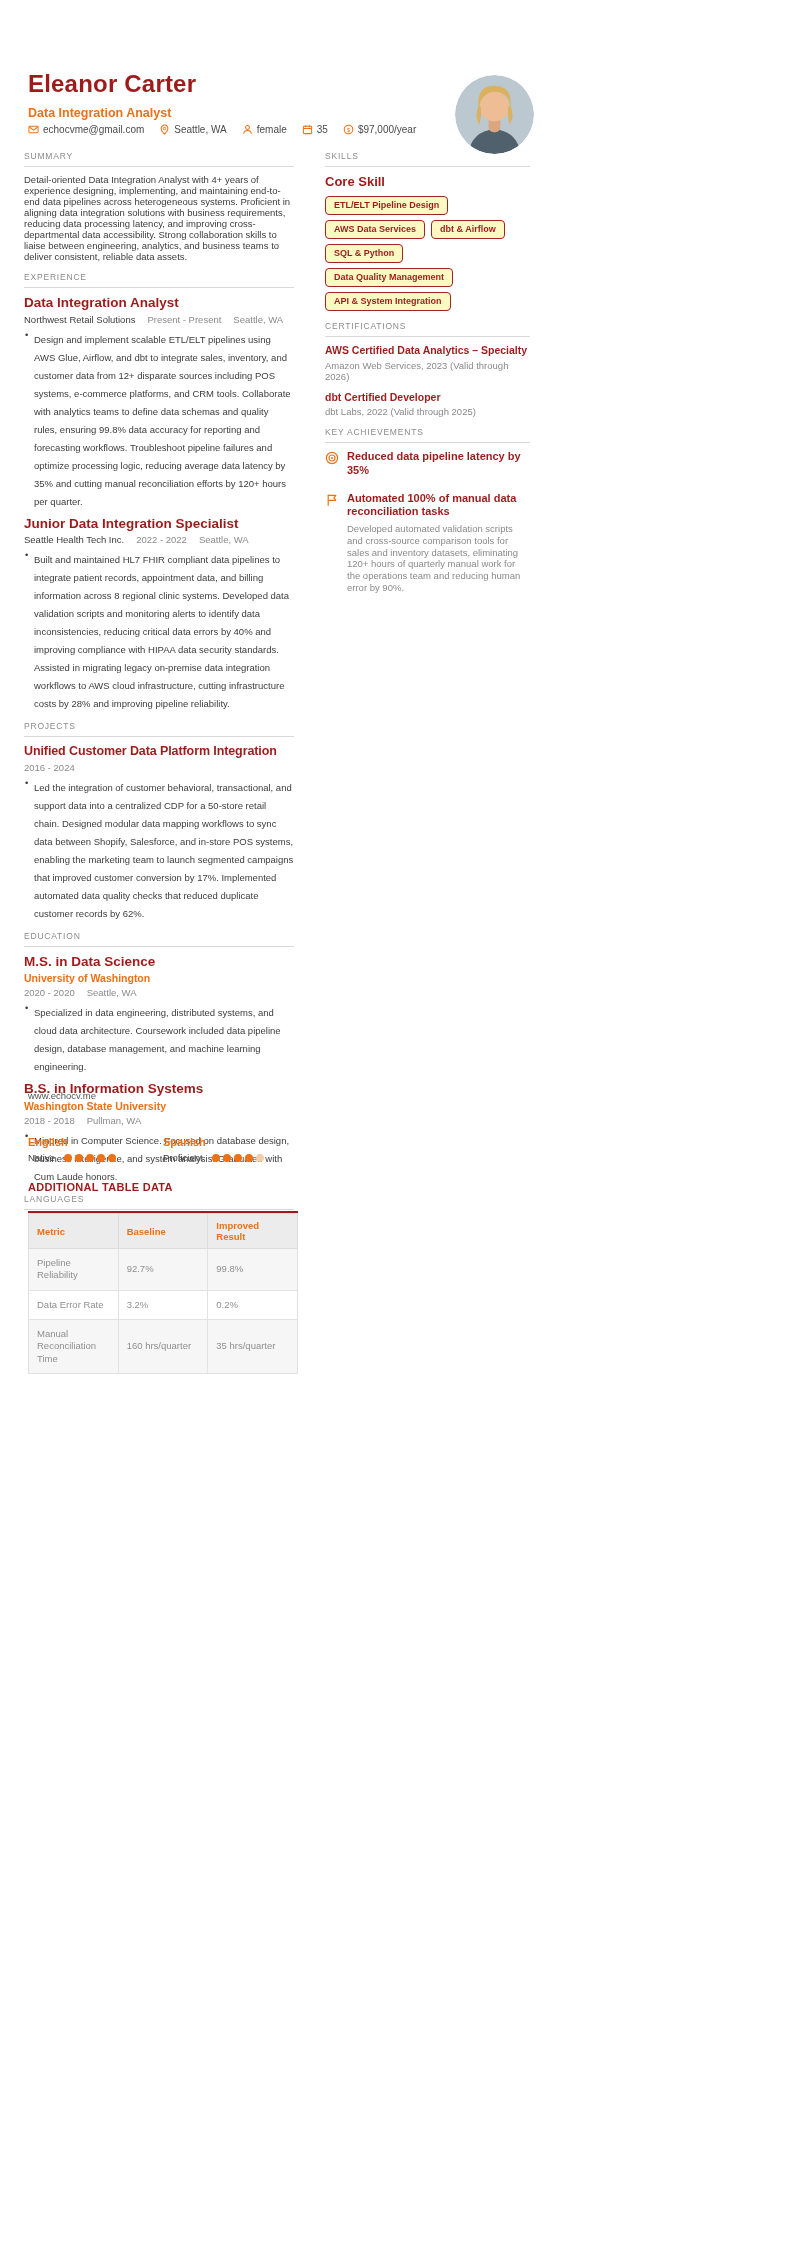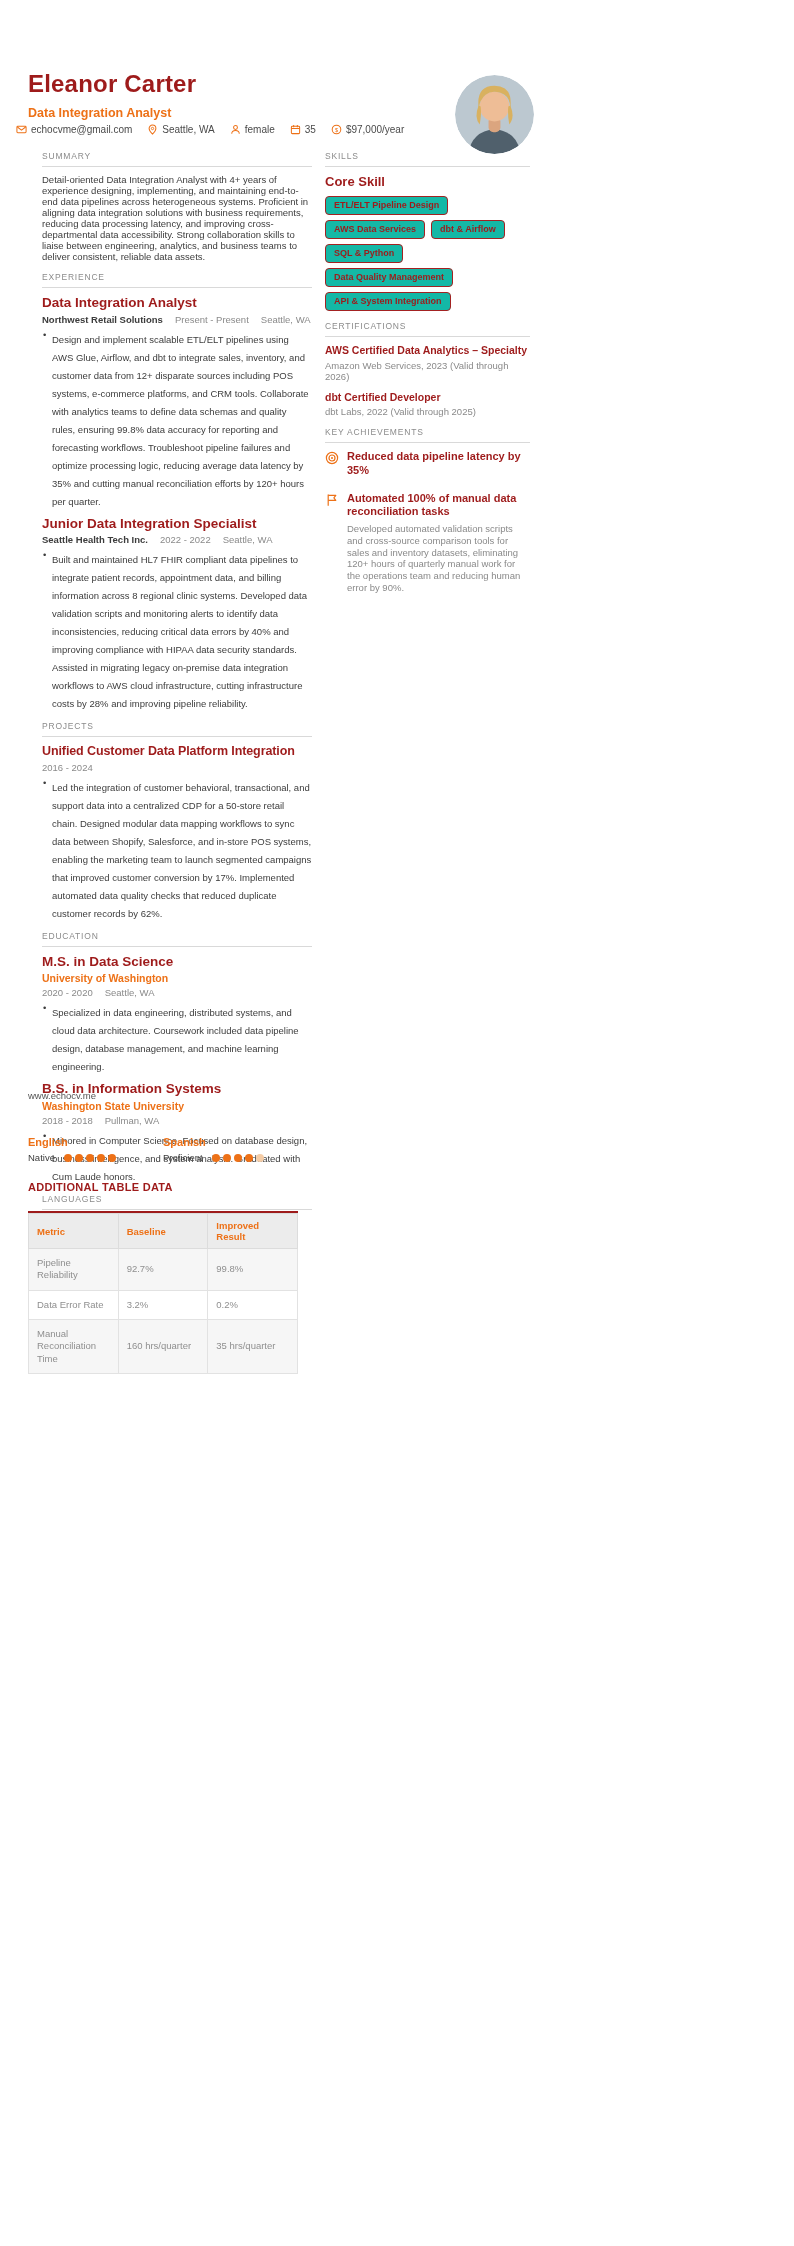--- a/index.html
+++ b/index.html
@@ -10,46 +10,46 @@
     --rule:#D9D9D9;
   }
   *{box-sizing:border-box;}
   html,body{margin:0;padding:0;background:#ffffff;}
   body{font-family:"Liberation Sans","DejaVu Sans",sans-serif;color:var(--body);}
   .page{position:relative;width:676px;height:2246px;background:#fff;overflow:hidden;margin-top:48px;}
 
   
   .name{position:absolute;left:28px;top:22px;margin:0;font-size:24px;font-weight:700;color:var(--red);letter-spacing:.2px;}
   .job-title{position:absolute;left:28px;top:58px;font-size:12.5px;font-weight:600;color:var(--orange);}
-  .contact-row{position:absolute;left:16px;top:76px;display:flex;align-items:center;gap:15px;font-size:10px;color:#4a4a4a;white-space:nowrap;}
+  .contact-row{position:absolute;left:28px;top:76px;display:flex;align-items:center;gap:15px;font-size:10px;color:#4a4a4a;white-space:nowrap;}
   .ci{display:inline-flex;align-items:center;gap:4px;}
   .cic{width:11px;height:11px;color:var(--orange);flex:0 0 auto;}
   .avatar{position:absolute;left:455px;top:27px;width:79px;height:79px;border-radius:50%;overflow:hidden;}
 
   
-  .col-left{position:absolute;left:42px;top:103px;width:270px;}
+  .col-left{position:absolute;left:24px;top:103px;width:270px;}
   .col-right{position:absolute;left:325px;top:103px;width:205px;}
   section{margin-bottom:10px;}
   .sec-label{font-size:8.5px;font-weight:500;letter-spacing:.8px;color:#8B8B8B;padding-bottom:5px;border-bottom:1px solid var(--rule);margin-bottom:7px;}
 
   .body-text,.bt{font-size:9.5px;line-height:1.16;color:var(--body);margin:0;}
   .entry{margin-bottom:7px;}
   .entry-title{margin:2px 0 3px;font-size:13.5px;font-weight:600;color:var(--red);line-height:1.15;}
   .proj-title{font-size:12.5px;letter-spacing:-.1px;white-space:nowrap;}
   .meta-row{display:flex;flex-wrap:wrap;gap:12px;align-items:baseline;font-size:9.5px;margin-bottom:4px;}
-  .company{color:#3c3c3c;font-weight:700;}
+  .company{color:#3c3c3c;font-weight:400;}
   .muted{color:var(--muted);}
   .bullet{position:relative;padding-left:10px;margin-bottom:6px;}
   .bullet::before{content:"•";position:absolute;left:1px;top:0;color:#3c3c3c;font-size:9.5px;}
   .school{font-size:10.5px;font-weight:700;color:var(--orange);margin-bottom:3px;}
 
   
   .core-heading{font-size:13px;font-weight:600;color:var(--red);margin:2px 0 7px;}
   .chips{display:flex;flex-wrap:wrap;gap:5px 6px;margin-bottom:4px;}
-  .chip{border:1px solid #A32222;color:var(--red);background:#14b8a6;font-size:9px;font-weight:700;padding:4px 8px;border-radius:4px;line-height:1;white-space:nowrap;}
+  .chip{border:1px solid #A32222;color:var(--red);background:#fef9c3;font-size:9px;font-weight:700;padding:4px 8px;border-radius:4px;line-height:1;white-space:nowrap;}
 
   
   .cert{margin-bottom:9px;}
   .cert-name{font-size:10.5px;font-weight:600;color:var(--red);margin-bottom:3px;line-height:1.2;}
   .cert-detail{font-size:9.5px;color:var(--muted);}
 
   
   .ach{display:flex;gap:8px;margin-bottom:10px;}
   .ach-ic{flex:0 0 14px;width:14px;height:14px;color:var(--orange);margin-top:1px;}
   .ach-title{font-size:11px;font-weight:600;color:var(--red);line-height:1.25;margin-bottom:4px;}

